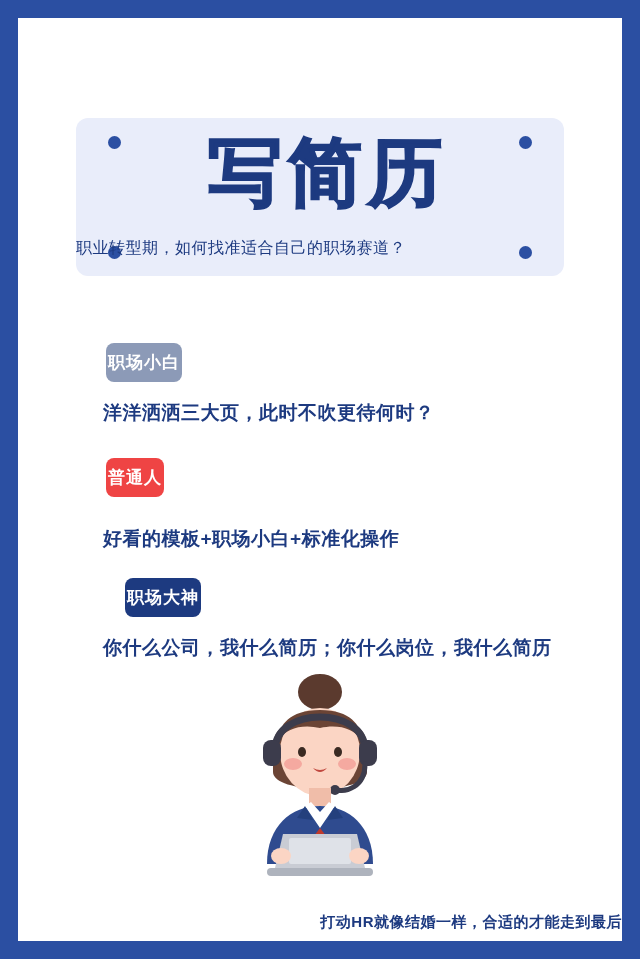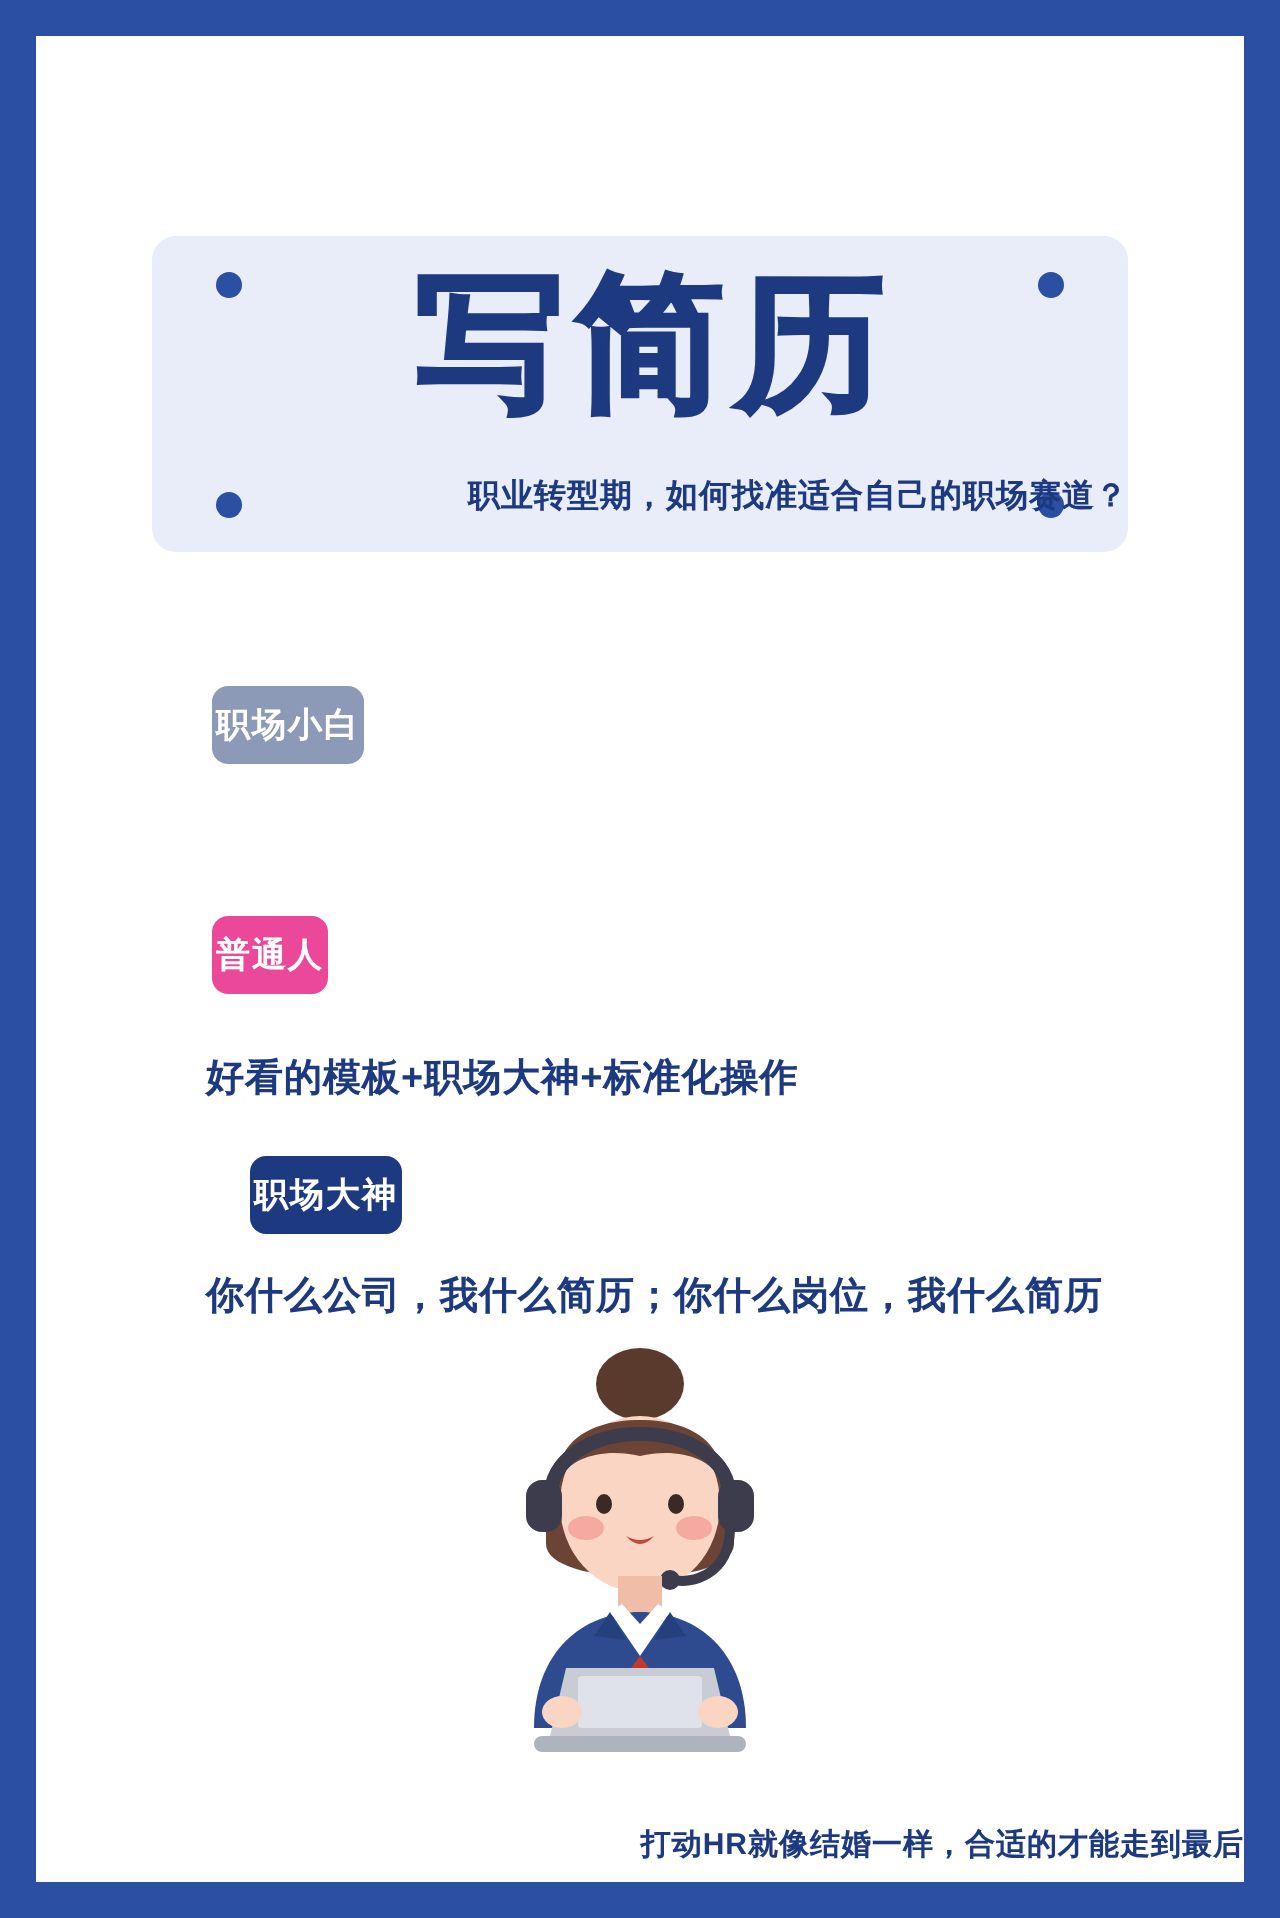--- a/index.html
+++ b/index.html
@@ -66,23 +66,23 @@
     line-height: 1.15;
     padding-left: 16px;
     -webkit-text-stroke: 2px #1d3a80;
   }
 
   .subtitle {
     position: absolute;
     left: 0;
     right: 0;
     top: 120px;
-    text-align: right;
+    text-align: left;
     font-size: 16px;
-    font-weight: bold;
+    font-weight: normal;
     color: #1d3a80;
     letter-spacing: 0.5px;
   }
 
   
   .tag {
     position: absolute;
     display: inline-block;
     color: #ffffff;
     font-size: 17px;
@@ -96,21 +96,21 @@
     position: absolute;
     color: #1d3a80;
     font-size: 19px;
     font-weight: bold;
     letter-spacing: 0.5px;
     white-space: nowrap;
   }
 
   .tag-1 { left: 88px; top: 325px; background: #8c9ab7; }
   .line-1 { left: 85px; top: 382px; }
-  .tag-2 { left: 88px; top: 440px; background: #ec4899; }
+  .tag-2 { left: 88px; top: 440px; background: #ef4444; }
   .line-2 { left: 85px; top: 508px; }
   .tag-3 { left: 88px; top: 560px; background: #1d3a80; margin-left: 19px; }
   .line-3 { left: 85px; top: 617px; font-size: 19px; }
 
   
   .illustration {
     position: absolute;
     left: 50%;
     transform: translateX(-50%);
     top: 650px;
@@ -139,23 +139,24 @@
     <div class="header-card">
       <span class="dot tl"></span>
       <span class="dot tr"></span>
       <span class="dot bl"></span>
       <span class="dot br"></span>
       <div class="main-title">写简历</div>
       <div class="subtitle">职业转型期，如何找准适合自己的职场赛道？</div>
     </div>
 
     <div class="tag tag-1">职场小白</div>
+    <div class="line line-1">洋洋洒洒三大页，此时不吹更待何时？</div>
 
     <div class="tag tag-2">普通人</div>
-    <div class="line line-2">好看的模板+职场大神+标准化操作</div>
+    <div class="line line-2">好看的模板+职场小白+标准化操作</div>
 
     <div class="tag tag-3">职场大神</div>
     <div class="line line-3">你什么公司，我什么简历；你什么岗位，我什么简历</div>
 
     <div class="illustration">
       <svg viewBox="0 0 230 230" width="230" height="230" xmlns="http://www.w3.org/2000/svg">
 
         <ellipse cx="115" cy="24" rx="22" ry="18" fill="#5b3a2e"></ellipse>
 
         <path d="M68 78 C68 36 162 36 162 78 L162 104 C162 126 68 126 68 104 Z" fill="#6b4435"></path>

